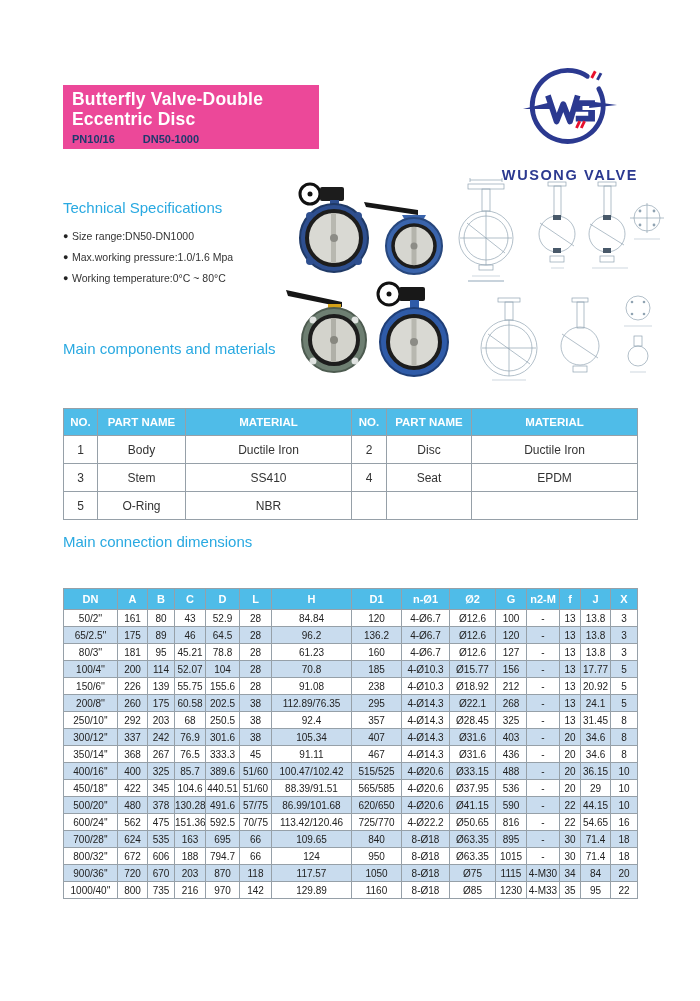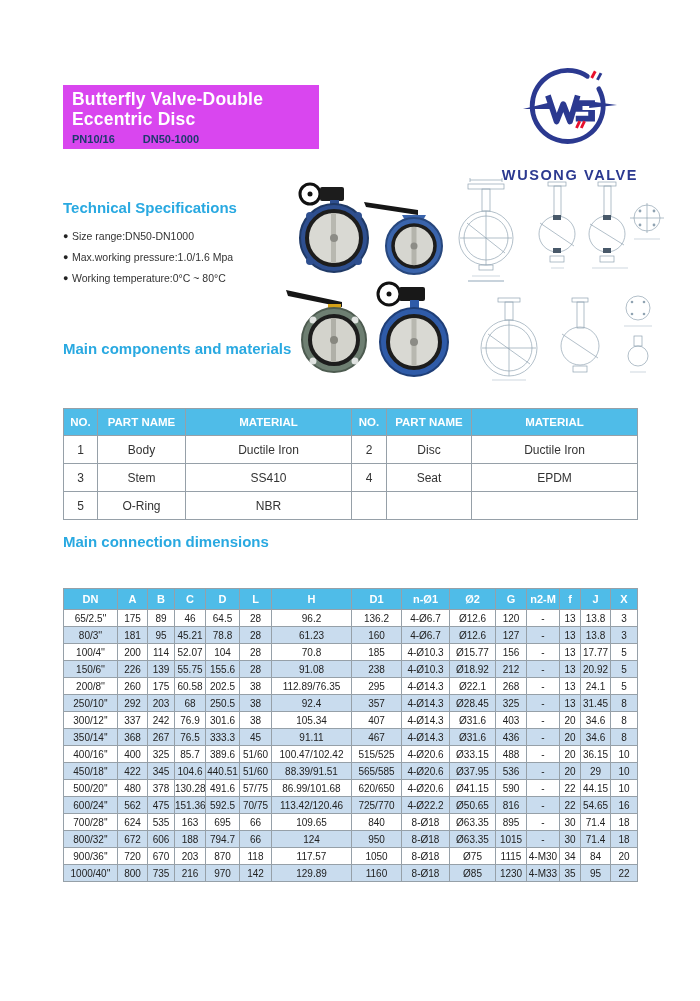--- a/index.html
+++ b/index.html
@@ -1,30 +1,30 @@
 <!DOCTYPE html>
 <html><head>
 <meta charset="utf-8">
 <style>
   html,body{margin:0;padding:0;background:#e9e9e9;}
   .page{position:relative;width:700px;height:1001px;background:#ffffff;margin:0 auto;
         font-family:"Liberation Sans",sans-serif;overflow:hidden;}
 
   
-  .band{position:absolute;left:63px;top:85px;width:256px;height:64px;background:#d946ef;
+  .band{position:absolute;left:63px;top:85px;width:256px;height:64px;background:#ec4899;
         box-sizing:border-box;padding:5px 9px 0 9px;}
   .band .t{color:#ffffff;font-size:17.5px;font-weight:700;line-height:1.13;letter-spacing:.2px;}
   .band .sub{display:flex;gap:28px;margin-top:3px;font-size:11px;font-weight:700;color:#1E3A6E;}
 
   
   .logo{position:absolute;left:487px;top:60px;width:166px;text-align:center;}
   .logo .mark{display:block;margin:0 auto;}
   .logo .word{margin-top:11px;font-size:14.5px;font-weight:700;color:#2B3990;letter-spacing:1.6px;}
 
-  .sec-h{position:absolute;left:63px;color:#29A9E1;font-size:15px;font-weight:700;}
+  .sec-h{position:absolute;left:63px;color:#29A9E1;font-size:15px;font-weight:400;}
 
   .specs{position:absolute;left:63px;top:230px;width:230px;font-size:10.5px;color:#333;}
   .specs .it{margin-bottom:9px;}
   .specs .b{display:inline-block;width:9px;color:#222;font-size:9px;vertical-align:1px;}
 
   
   .photos{position:absolute;left:286px;top:180px;}
   .draws{position:absolute;left:452px;top:176px;}
 
   
@@ -299,20 +299,37 @@
           <th>Ø2</th>
           <th>G</th>
           <th>n2-M</th>
           <th>f</th>
           <th>J</th>
           <th>X</th>
         </tr>
       </thead>
       <tbody>
         <tr>
+          <td>50/2''</td>
+          <td>161</td>
+          <td>80</td>
+          <td>43</td>
+          <td>52.9</td>
+          <td>28</td>
+          <td>84.84</td>
+          <td>120</td>
+          <td>4-Ø6.7</td>
+          <td>Ø12.6</td>
+          <td>100</td>
+          <td>-</td>
+          <td>13</td>
+          <td>13.8</td>
+          <td>3</td>
+        </tr>
+        <tr>
           <td>65/2.5''</td>
           <td>175</td>
           <td>89</td>
           <td>46</td>
           <td>64.5</td>
           <td>28</td>
           <td>96.2</td>
           <td>136.2</td>
           <td>4-Ø6.7</td>
           <td>Ø12.6</td>

